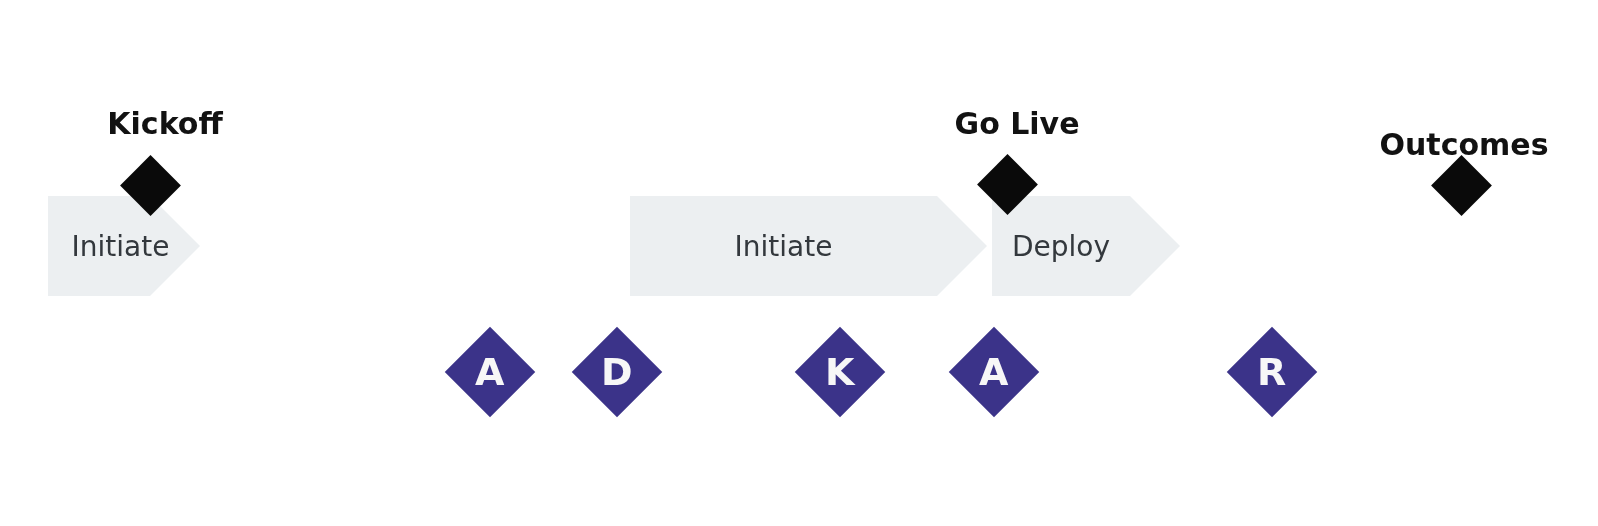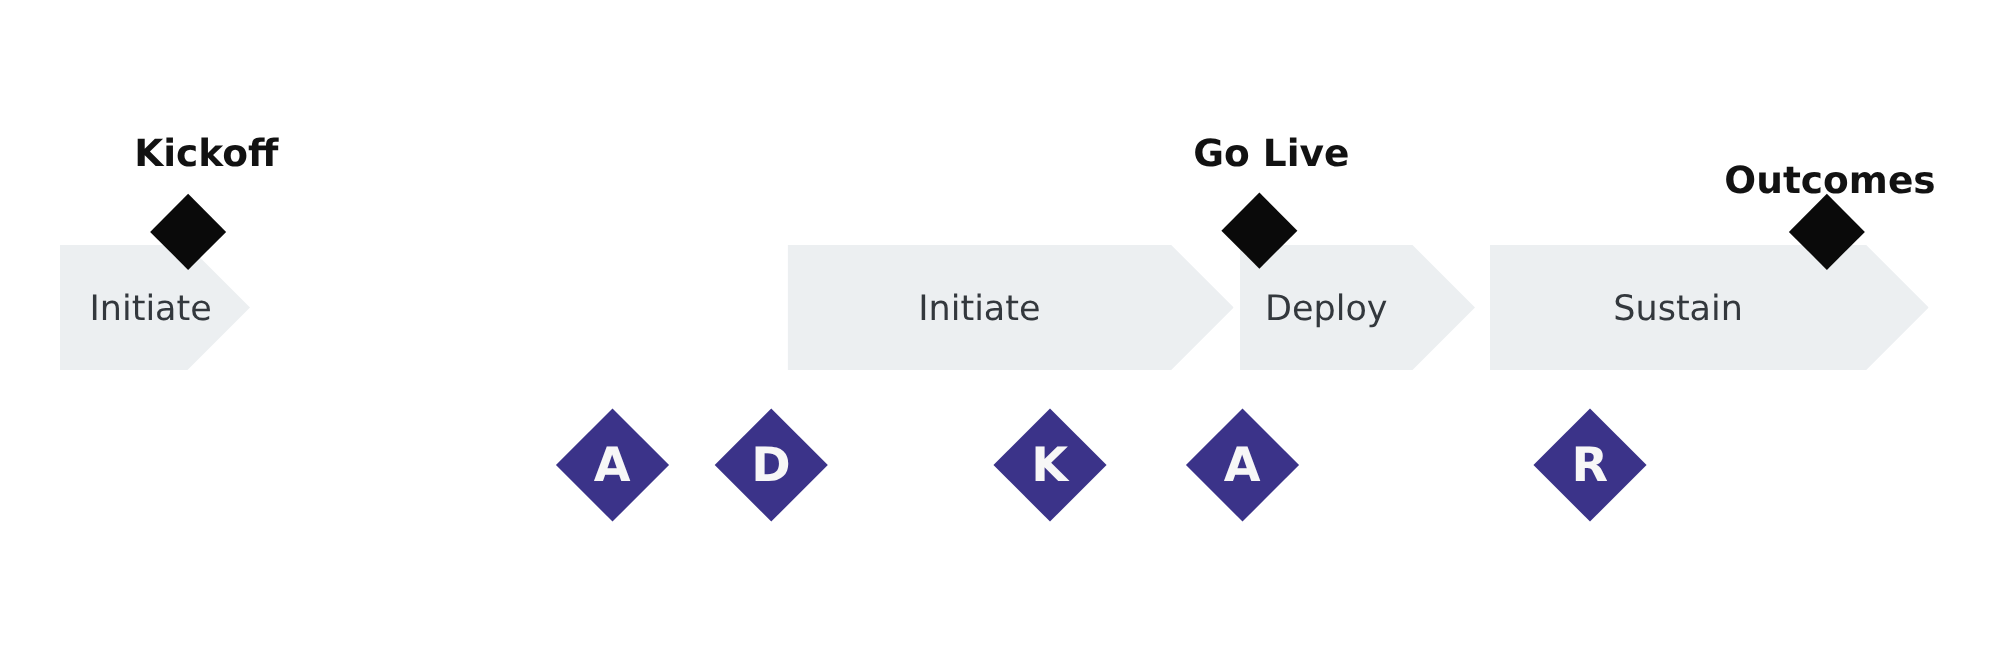--- a/index.html
+++ b/index.html
@@ -72,21 +72,20 @@
   }
 </style>
 </head>
 <body>
 
 <div class="canvas">
 
   <div class="phase" style="left:48px;   width:152px;padding-left:43px;">Initiate</div>
   <div class="phase" style="left:630px;  width:357px;">Initiate</div>
   <div class="phase" style="left:992px;  width:188px;">Deploy</div>
-  <div class="phase" style="left:1192px; width:351px;">Sustain</div>
 
   <div class="milestone-label" style="left:1017px; top:106px;">Go Live</div>
   <div class="milestone-label" style="left:165px;  top:106px;">Kickoff</div>
   <div class="milestone-label" style="left:1464px; top:106px;margin-top:21px;">Outcomes</div>
 
   <div class="milestone-diamond" style="left:129px;  top:164px;"></div>
   <div class="milestone-diamond" style="left:986px;  top:163px;"></div>
   <div class="milestone-diamond" style="left:1440px; top:164px;"></div>
 
   <div class="adkar-diamond" style="left:458px;  top:340px;">

